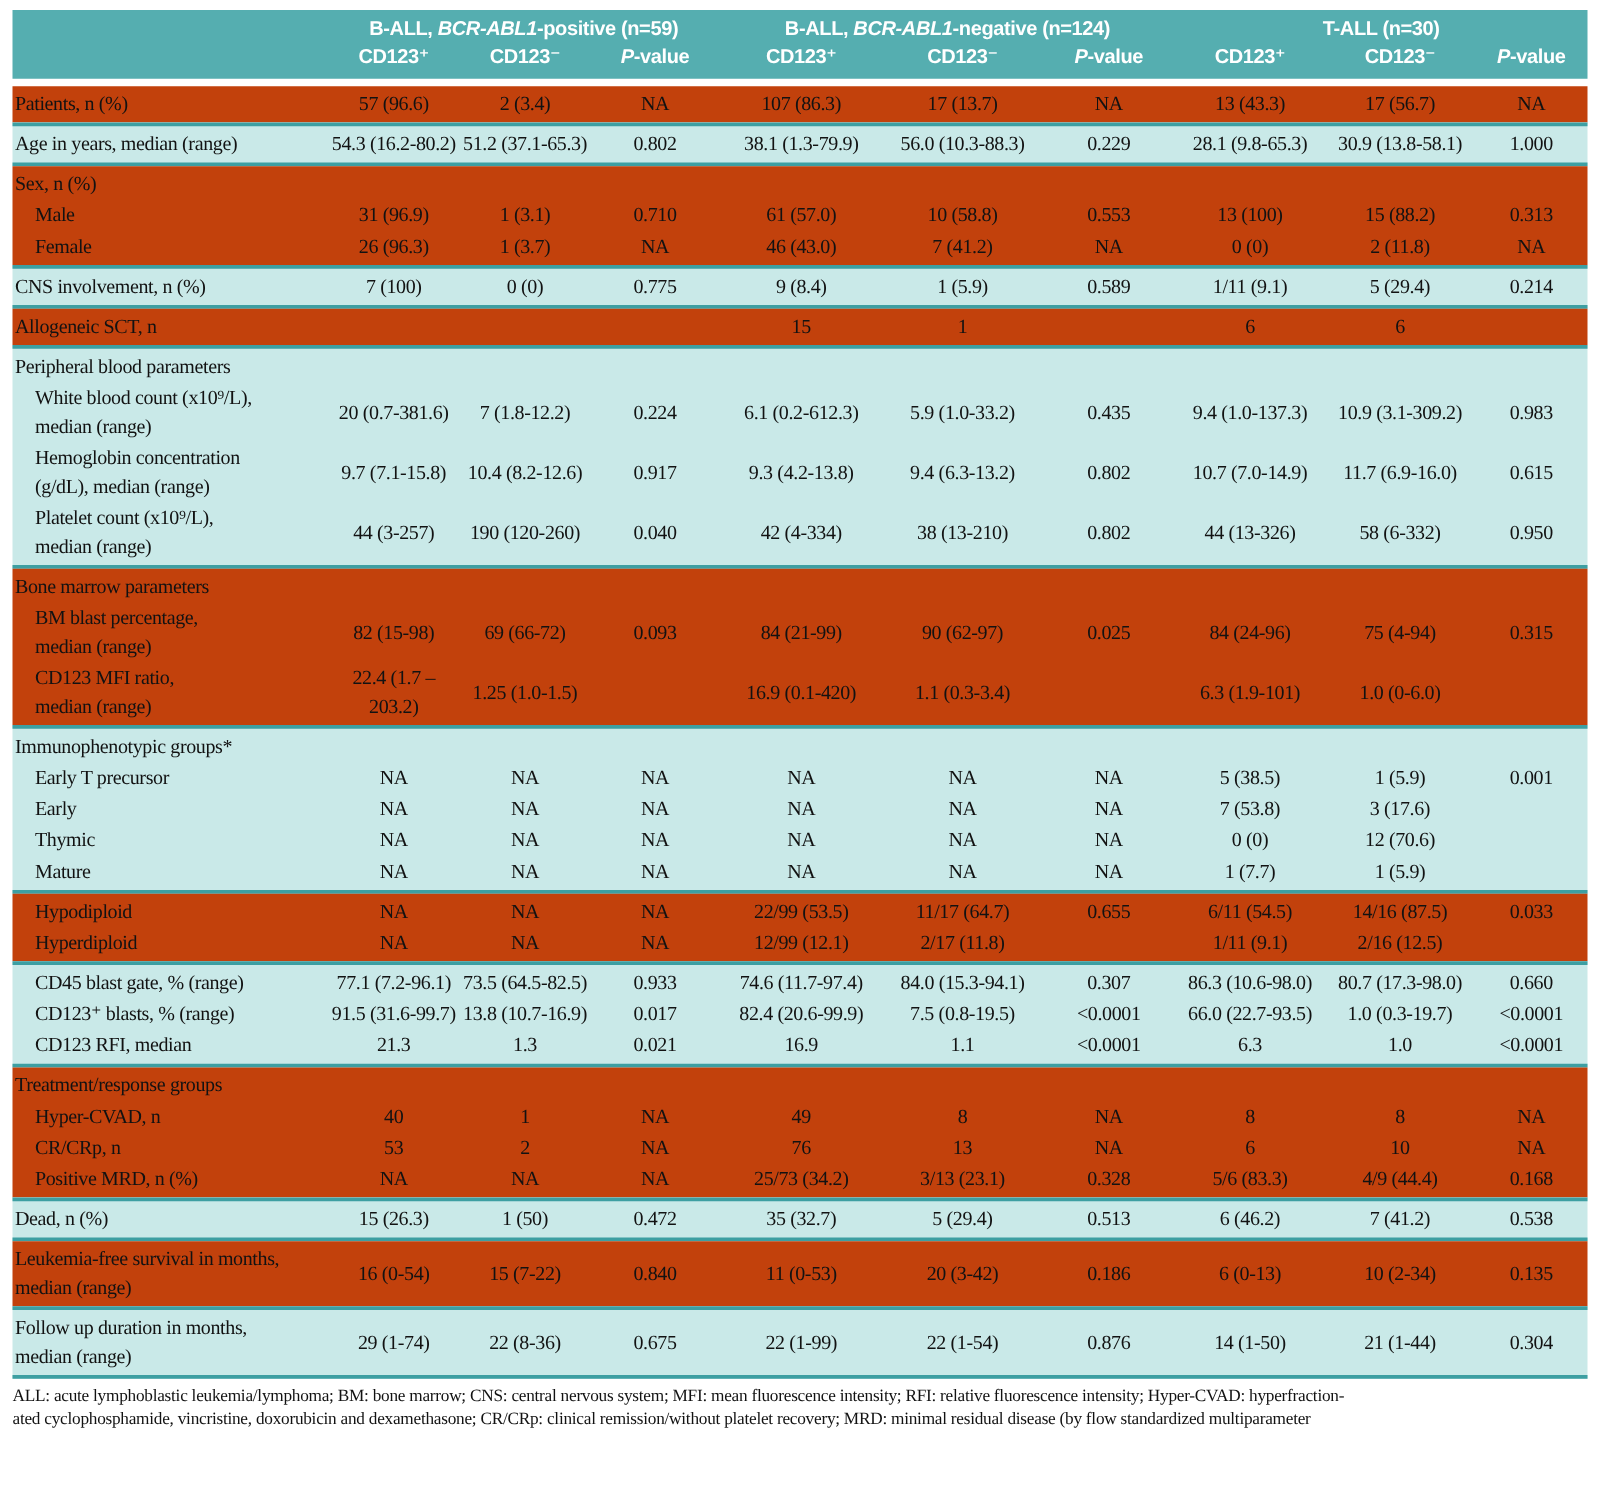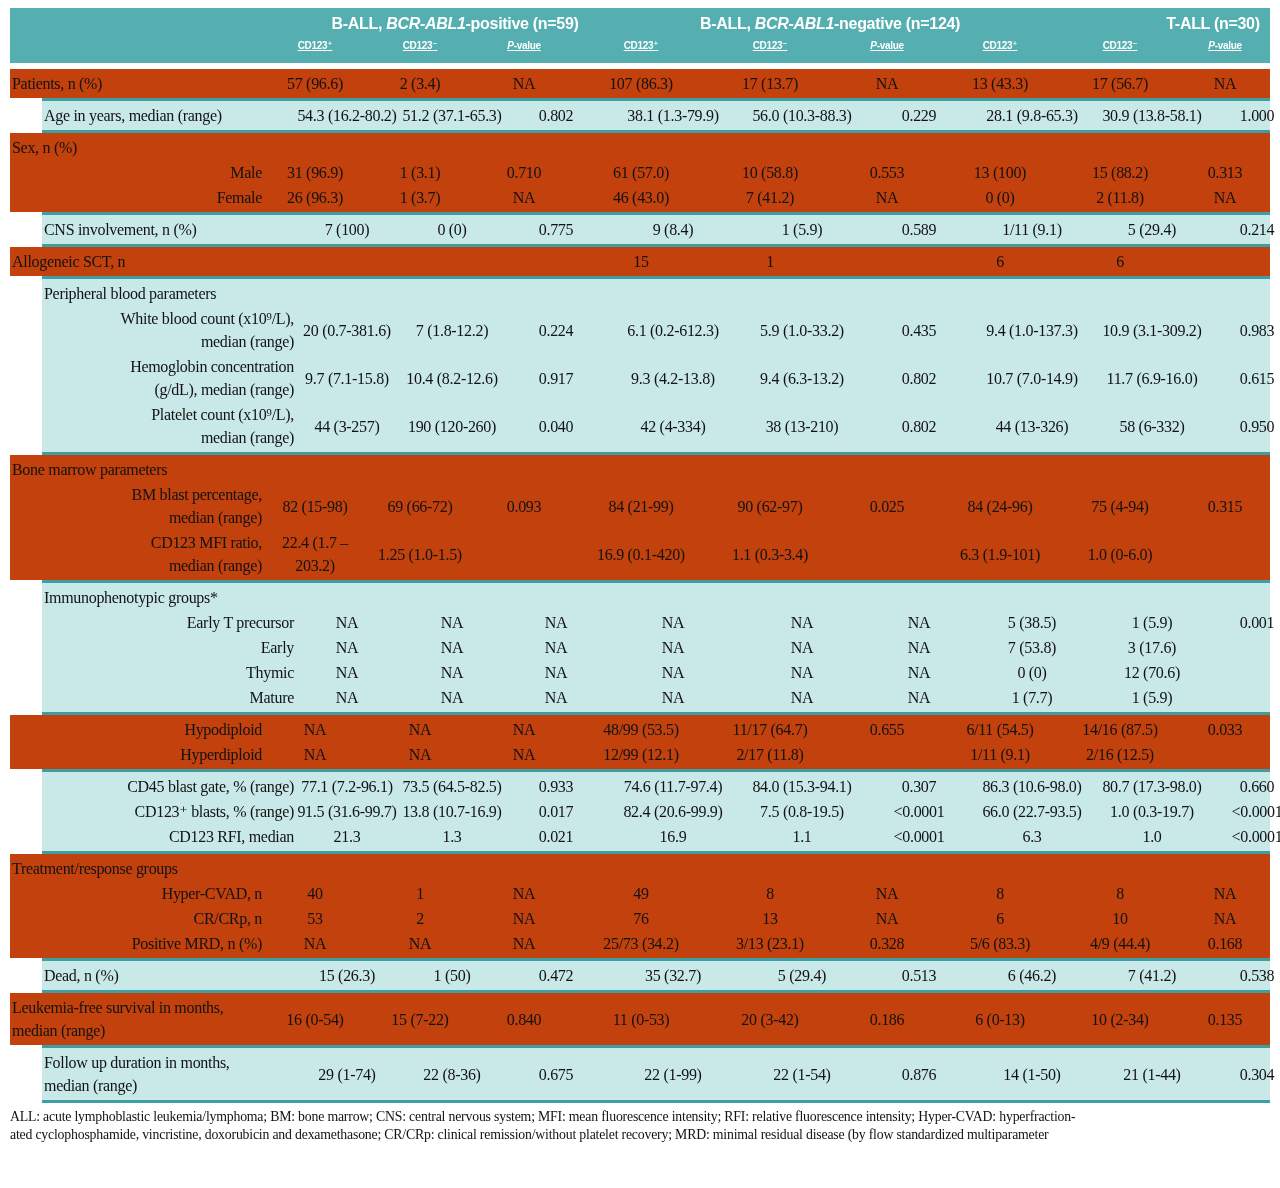--- a/index.html
+++ b/index.html
@@ -23,50 +23,49 @@
   .caption-strip{height:8px;background:#ffffff;overflow:hidden;}
 
   
   .thead{
     background:var(--header-teal);
     color:var(--header-text);
     font-family:"Liberation Sans","DejaVu Sans",sans-serif;
     font-weight:bold;
     padding:5px 0 6px 0;
   }
-  .group-row{display:grid;grid-template-columns:252px 314px 364px 330px;gap:36px;}
+  .group-row{display:grid;grid-template-columns:252px 314px 364px 330px;}
   .group-cell{text-align:center;font-size:16px;line-height:22px;}
   .sub-row{display:grid;grid-template-columns:var(--cols);}
-  .hcell{text-align:center;font-size:10px;line-height:22px;text-decoration:underline;}
+  .hcell{text-align:center;font-size:16px;line-height:22px;}
   .it{font-style:italic;}
 
   
   .tbody{padding-top:6px;}
   .section{padding:2px 0;}
   .section.white{background:#c2410c;}
   .section.teal{
     background:var(--row-teal);
     border-top:3px solid var(--rule-teal);
     border-bottom:3px solid var(--rule-teal);
-    margin-left:32px;
   }
   .row{
     display:grid;
     grid-template-columns:var(--cols);
     align-items:center;
     min-height:25px;
     padding:1px 0;
   }
   .row .label{
     text-align:left;
     white-space:pre-line;
     line-height:23px;
     padding-left:2px;
   }
-  .row.indent .label{padding-left:18px;text-align:right;}
+  .row.indent .label{padding-left:18px;}
   .row .cell{text-align:center;line-height:23px;}
 
   
   .footnote{
     padding:5px 0 6px 0;
     font-size:13.8px;
     line-height:17.5px;
     letter-spacing:-0.2px;
   }
   .footnote p{white-space:nowrap;overflow:hidden;}
@@ -311,21 +310,21 @@
           <div class="cell">1 (5.9)</div>
           <div class="cell"></div>
         </div>
       </div>
       <div class="section white">
         <div class="row indent">
           <div class="label">Hypodiploid</div>
           <div class="cell">NA</div>
           <div class="cell">NA</div>
           <div class="cell">NA</div>
-          <div class="cell">48/99 (53.5)</div>
+          <div class="cell">22/99 (53.5)</div>
           <div class="cell">11/17 (64.7)</div>
           <div class="cell">0.655</div>
           <div class="cell">6/11 (54.5)</div>
           <div class="cell">14/16 (87.5)</div>
           <div class="cell">0.033</div>
         </div>
         <div class="row indent">
           <div class="label">Hyperdiploid</div>
           <div class="cell">NA</div>
           <div class="cell">NA</div>

